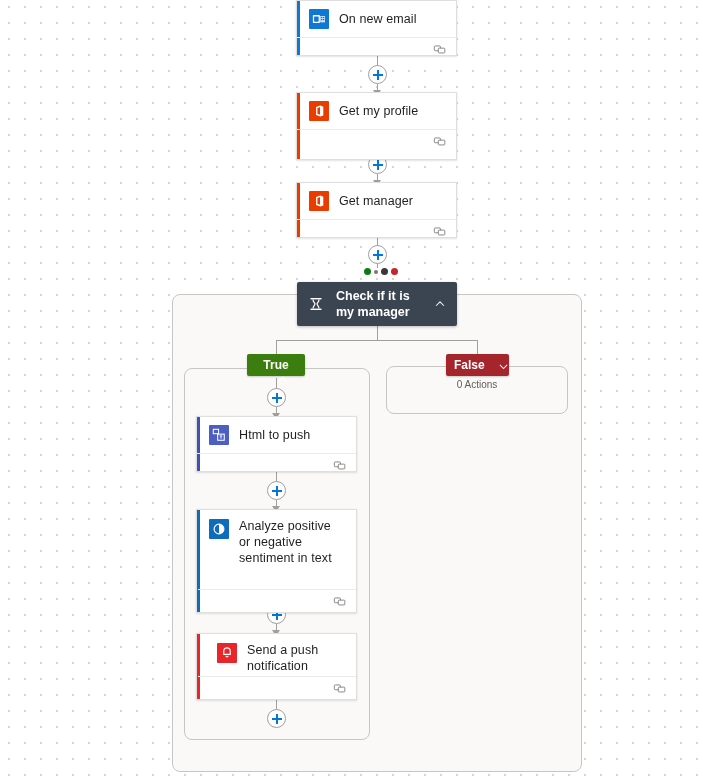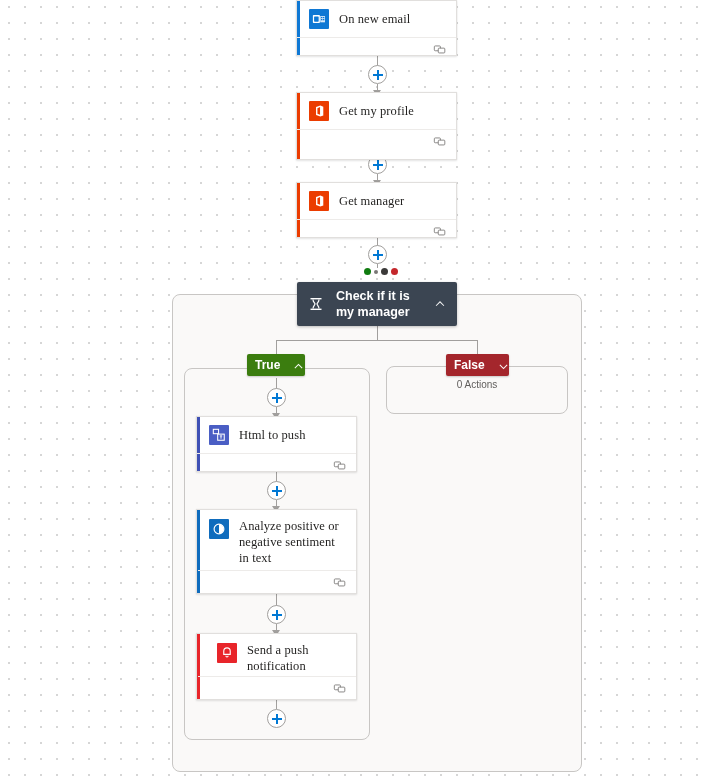--- a/index.html
+++ b/index.html
@@ -45,21 +45,20 @@
     top: 0;
     bottom: 0;
     width: 3px;
   }
   .card-head {
     display: flex;
     align-items: center;
     padding: 8px 10px 8px 12px;
     min-height: 34px;
     box-sizing: border-box;
-    font-family: Liberation Serif, serif;
   }
   .card-icon {
     width: 20px;
     height: 20px;
     flex: 0 0 20px;
     margin-right: 10px;
     border-radius: 1px;
     display: flex;
     align-items: center;
     justify-content: center;
@@ -326,21 +325,21 @@
       </svg>
     </span>
     <span class="cond-title">Check if it is my manager</span>
     <span class="cond-chevron">
       <svg width="14" height="14" viewBox="0 0 16 16" aria-hidden="true">
         <path d="M3.5 10 L8 5.5 L12.5 10" stroke="#ffffff" stroke-width="1.2" fill="none"></path>
       </svg>
     </span>
   </div>
 
-  <div class="pill" style="left:247px; top:354px; width:58px; height:22px; background:#3b7d0f;">
+  <div class="pill" style="left:247px; top:354px; width:58px; height:22px; background:#3b7d0f;flex-direction:column;">
     <span class="pill-label">True</span>
     <span class="pill-chevron">
       <svg width="13" height="13" viewBox="0 0 16 16" aria-hidden="true">
         <path d="M3.5 10 L8 5.5 L12.5 10" stroke="#ffffff" stroke-width="1.3" fill="none"></path>
       </svg>
     </span>
   </div>
 
   <div class="pill" style="left:446px; top:354px; width:63px; height:22px; background:#a4262c;">
     <span class="pill-label">False</span>
@@ -367,21 +366,21 @@
     <div class="card-foot">
       <span class="copy-icon">
         <svg width="14" height="14" viewBox="0 0 16 16" aria-hidden="true">
           <rect x="1.5" y="4.5" width="7" height="5.5" rx="1" fill="none" stroke="#605e5c" stroke-width="1.1"></rect>
           <rect x="6" y="7" width="7.5" height="5.5" rx="1" fill="#ffffff" stroke="#605e5c" stroke-width="1.1"></rect>
         </svg>
       </span>
     </div>
   </div>
 
-  <div class="card" style="left:196px; top:509px; width:161px; height:85px;">
+  <div class="card" style="left:196px; top:509px; width:161px; height:104px;">
     <span class="accent" style="background:#0f6cbd;"></span>
     <div class="card-head" style="align-items:flex-start;">
       <span class="card-icon" style="background:#0f6cbd; margin-top:1px;">
         <svg width="14" height="14" viewBox="0 0 16 16" aria-hidden="true">
           <circle cx="8" cy="8" r="5.6" fill="none" stroke="#ffffff" stroke-width="1.3"></circle>
           <path d="M8 2.6 A5.4 5.4 0 0 1 8 13.4 Z" fill="#ffffff"></path>
         </svg>
       </span>
       <span class="card-title" style="padding-right:4px;">Analyze positive or negative sentiment in text</span>
     </div>

